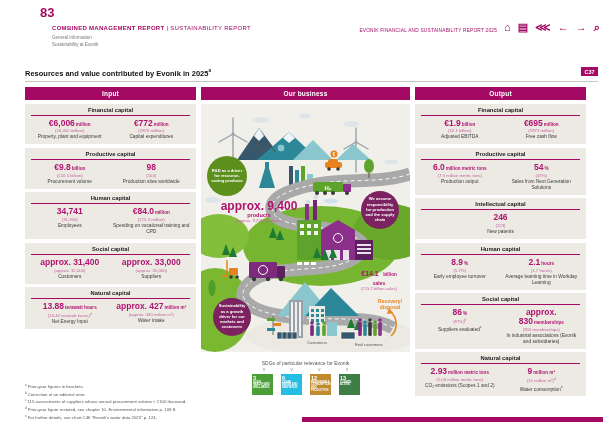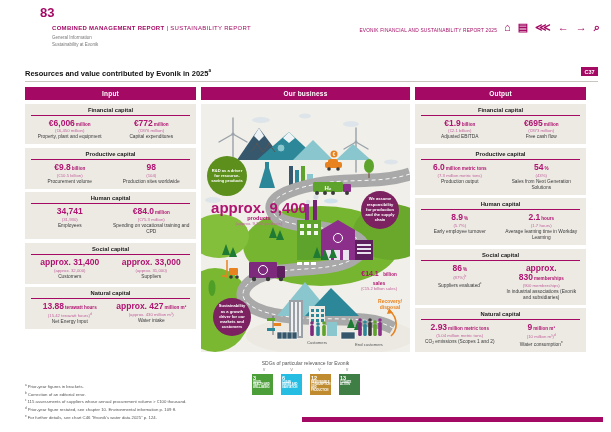--- a/index.html
+++ b/index.html
@@ -41,21 +41,21 @@
   sup{font-size:3.2px;}
   
   .scene{position:relative;height:248px;background:#f1efe9;}
   .scene svg{position:absolute;left:0;top:0;}
   .bubble{position:absolute;border-radius:50%;color:#fff;display:flex;align-items:center;
           justify-content:center;text-align:center;font-size:4.1px;line-height:1.3;
           padding:4px;box-sizing:border-box;font-weight:bold;}
   .bubble.green{background:#5c8f1c;}
   .bubble.purple{background:#7c2260;}
   .products-txt{position:absolute;left:8px;top:96px;width:100px;text-align:center;color:#b01370;}
-  .products-txt .v{font-size:15px;font-weight:bold;line-height:1.05;}
+  .products-txt .v{font-size:12px;font-weight:bold;line-height:1.05;}
   .products-txt .u{font-size:5.5px;font-weight:bold;}
   .products-txt .b{font-size:4.3px;color:#c2639d;}
   .sales-txt{position:absolute;left:150px;top:158px;width:56px;text-align:center;color:#b01370;}
   .sales-txt .v{font-size:7px;font-weight:bold;line-height:1.05;}
   .sales-txt .vu{font-size:4.6px;font-weight:bold;}
   .sales-txt .u{font-size:5px;font-weight:bold;}
   .sales-txt .b{font-size:4.2px;color:#c2639d;}
   .recovery{position:absolute;left:172px;top:194px;width:34px;text-align:center;
             color:#e8821f;font-weight:bold;font-size:5px;line-height:1.2;}
   .people-label{position:absolute;color:#555;font-size:4.2px;text-align:center;}
@@ -482,20 +482,31 @@
           <div class="cap-label"><span>Production output</span></div>
         </div>
         <div class="cap-item">
           <div class="cap-value"><span>54</span><span class="unit">%</span></div>
           <div class="cap-bracket"><span>(43%)</span></div>
           <div class="cap-label"><span>Sales from Next Generation Solutions</span></div>
         </div>
       </div>
     </section>
 
+    <section class="capbox">
+      <h3 class="cap-title">Intellectual capital</h3>
+      <div class="cap-rule"></div>
+      <div class="cap-items">
+        <div class="cap-item">
+          <div class="cap-value"><span>246</span></div>
+          <div class="cap-bracket"><span>(223)</span></div>
+          <div class="cap-label"><span>New patents</span></div>
+        </div>
+      </div>
+    </section>
 
     <section class="capbox">
       <h3 class="cap-title">Human capital</h3>
       <div class="cap-rule"></div>
       <div class="cap-items">
         <div class="cap-item">
           <div class="cap-value"><span>8.9</span><span class="unit">%</span></div>
           <div class="cap-bracket"><span>(5.7%)</span></div>
           <div class="cap-label"><span>Early employee turnover</span></div>
         </div>

